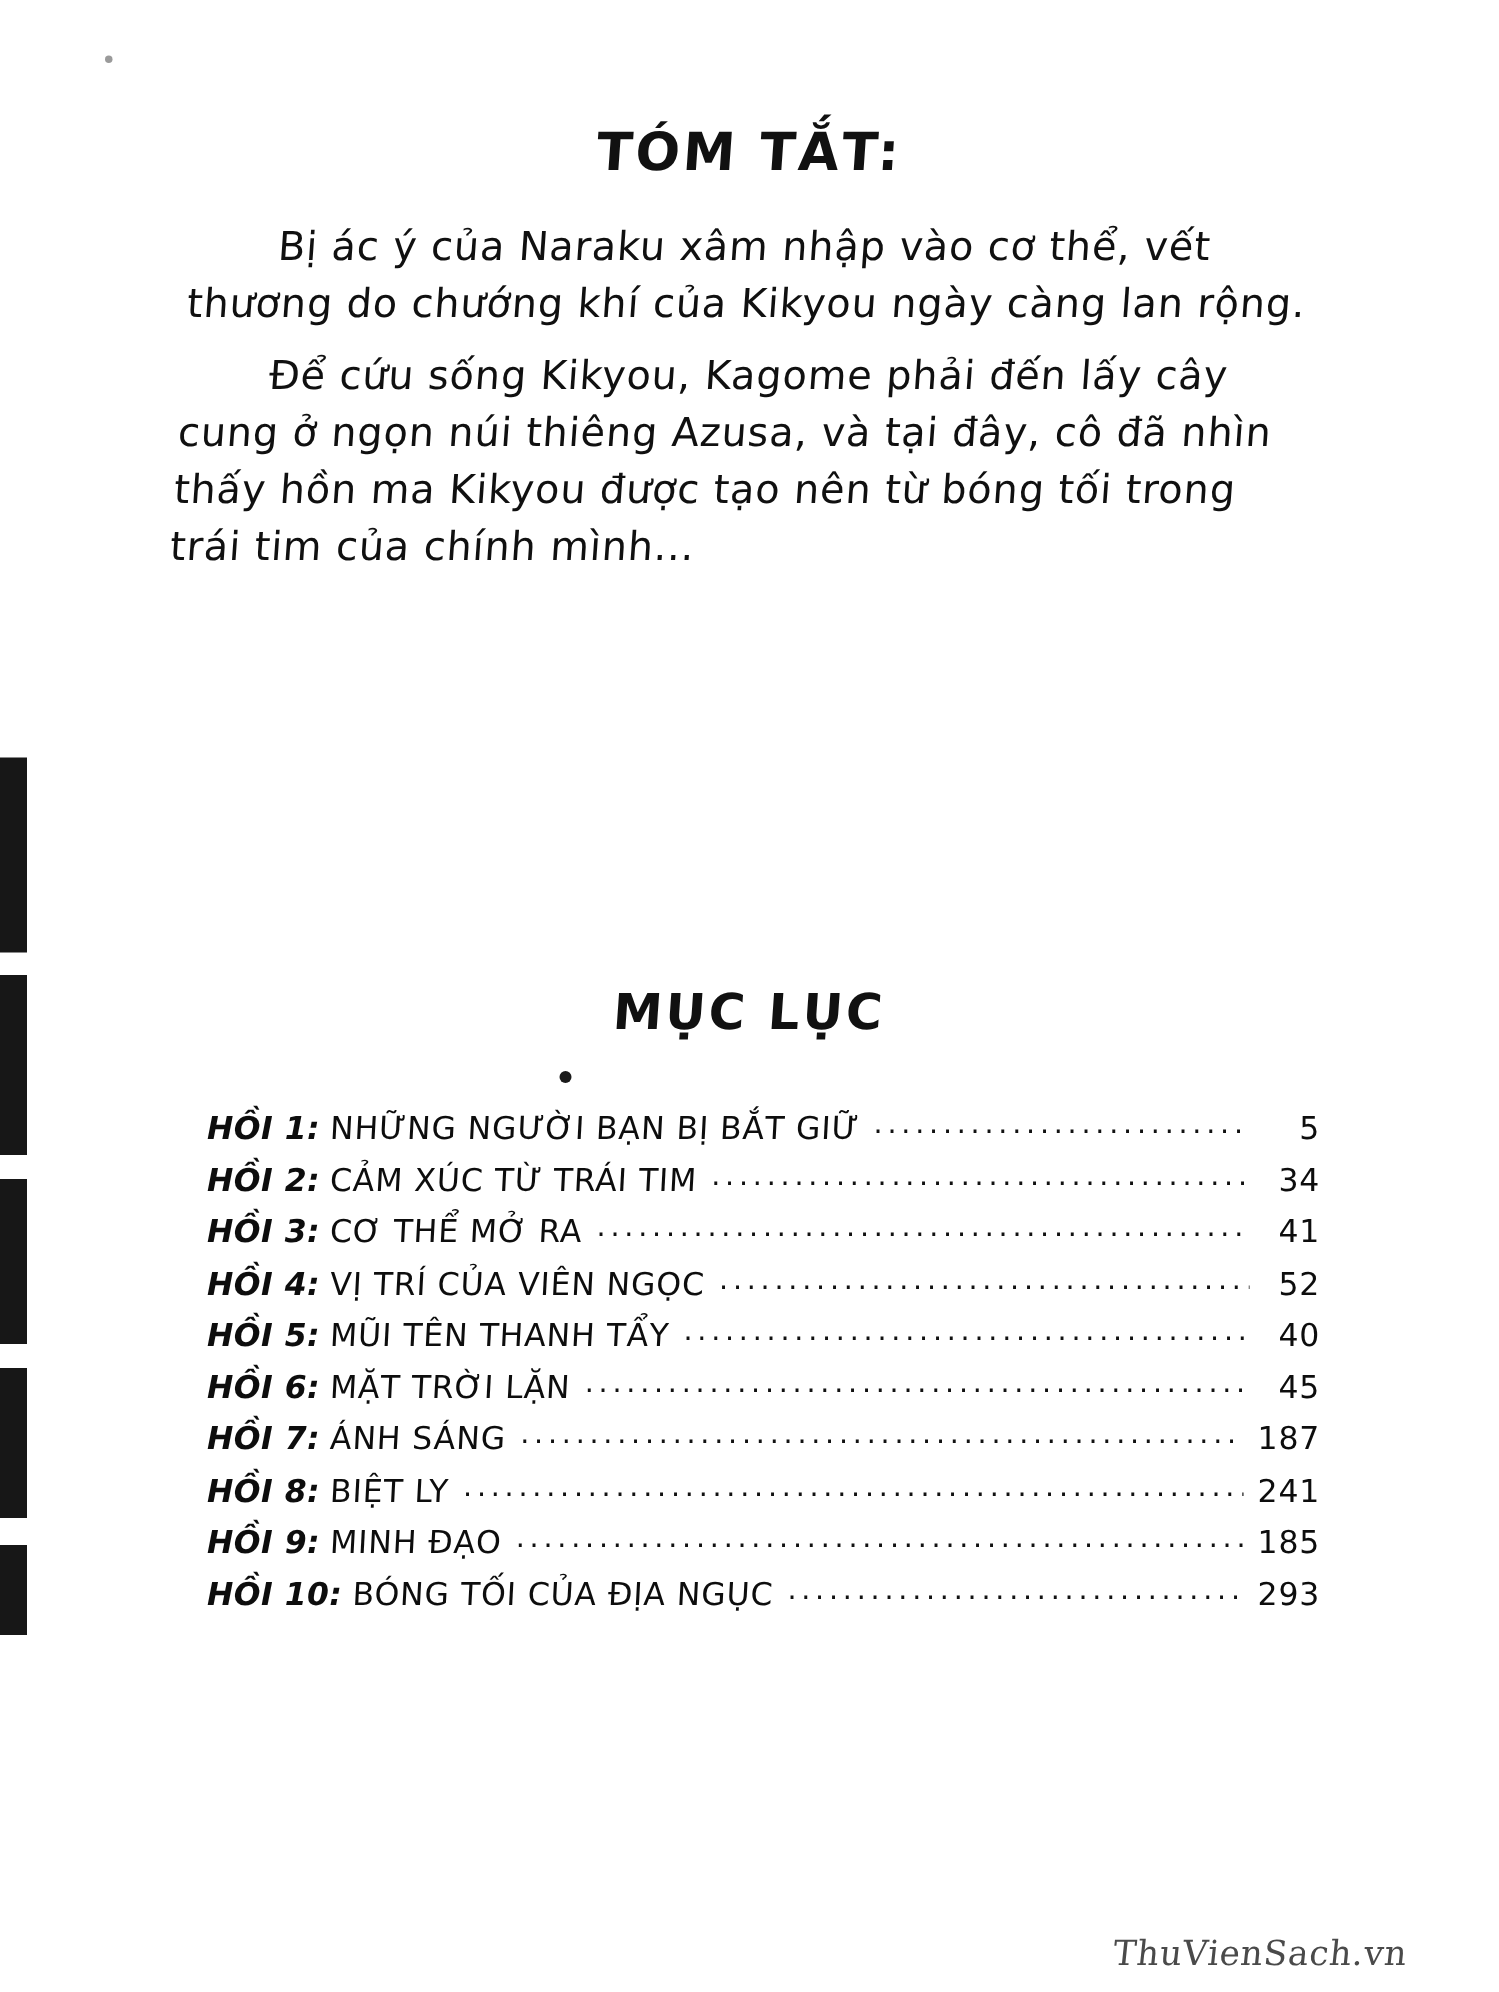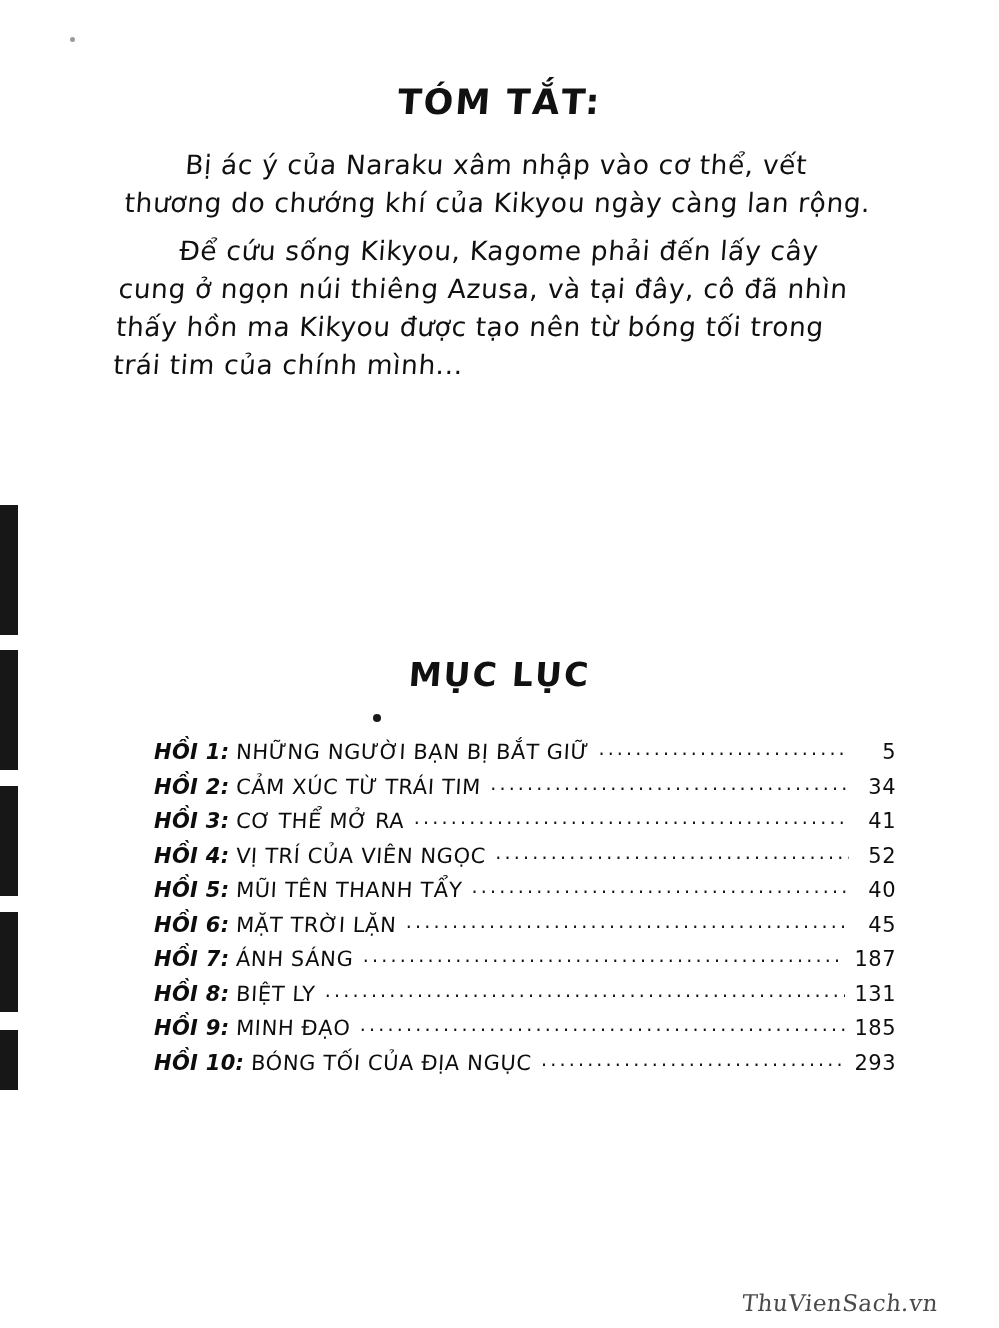--- a/index.html
+++ b/index.html
@@ -104,21 +104,20 @@
     width: 8px;
     height: 8px;
     background: #1a1a1a;
     border-radius: 50%;
   }
   .toc-list {
     position: absolute;
     left: 138px;
     top: 740px;
     width: 742px;
-    margin-left: 16px;
   }
   .toc-row {
     display: flex;
     align-items: baseline;
     height: 34.5px;
     font-size: 21px;
     color: #0d0d0d;
     white-space: nowrap;
   }
   .toc-chap {
@@ -268,21 +267,21 @@
         <span class="toc-chap">HỒI 7:</span>
         <span class="toc-name">ÁNH SÁNG</span>
         <span class="toc-leader">.......................................................................................................</span>
         <span class="toc-page">187</span>
       </div>
 
       <div class="toc-row">
         <span class="toc-chap">HỒI 8:</span>
         <span class="toc-name">BIỆT LY</span>
         <span class="toc-leader">.......................................................................................................</span>
-        <span class="toc-page">131</span>
+        <span class="toc-page">241</span>
       </div>
 
       <div class="toc-row">
         <span class="toc-chap">HỒI 9:</span>
         <span class="toc-name">MINH ĐẠO</span>
         <span class="toc-leader">.......................................................................................................</span>
         <span class="toc-page">185</span>
       </div>
 
       <div class="toc-row">

